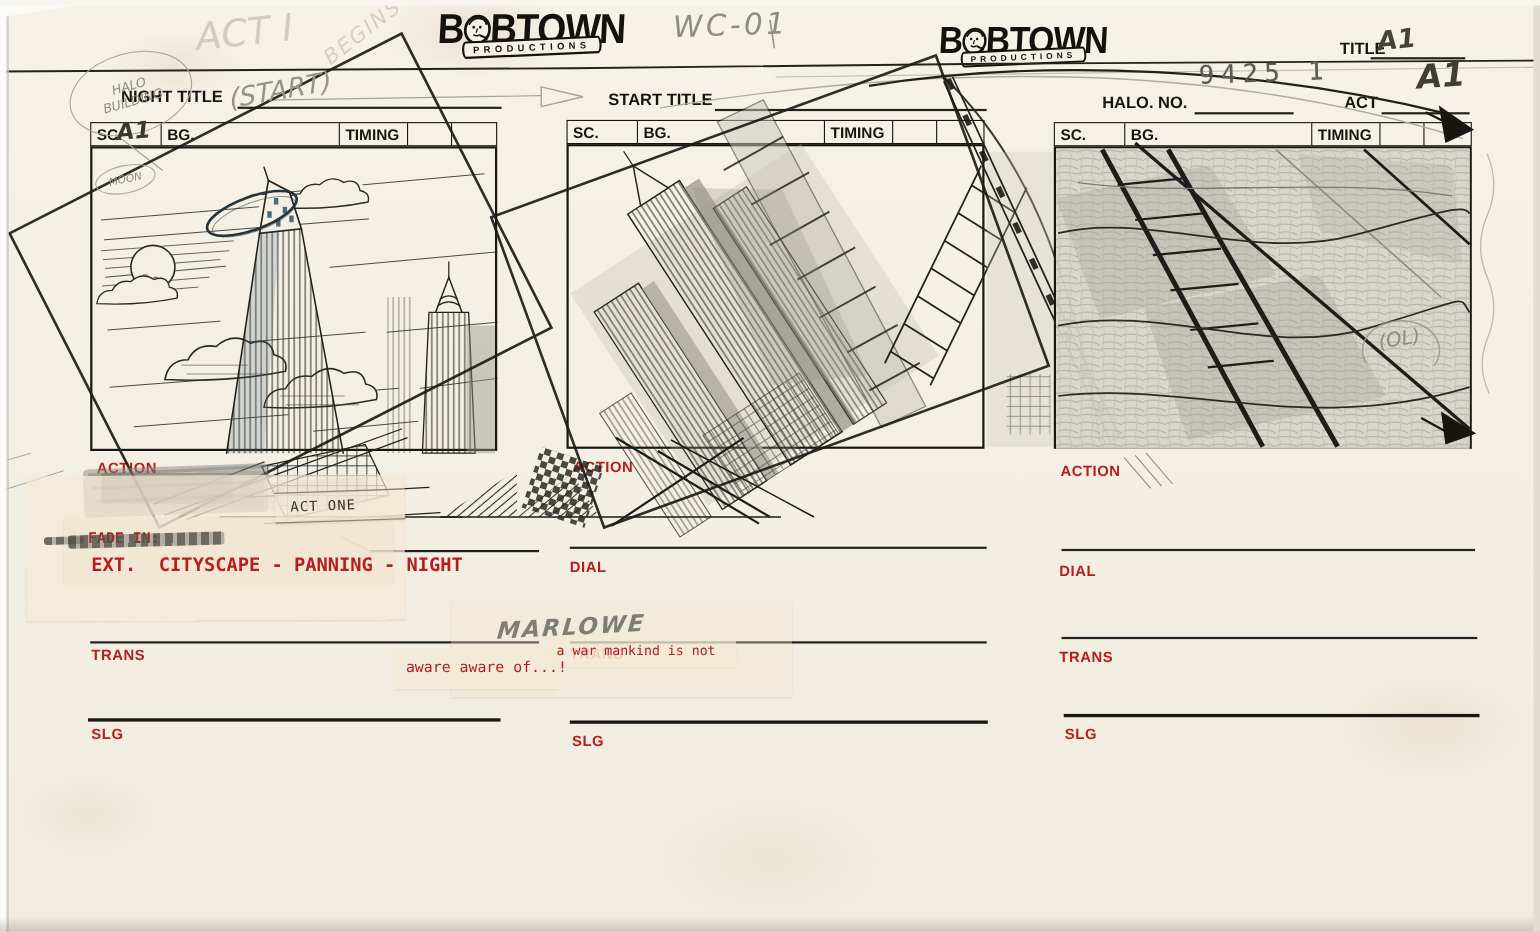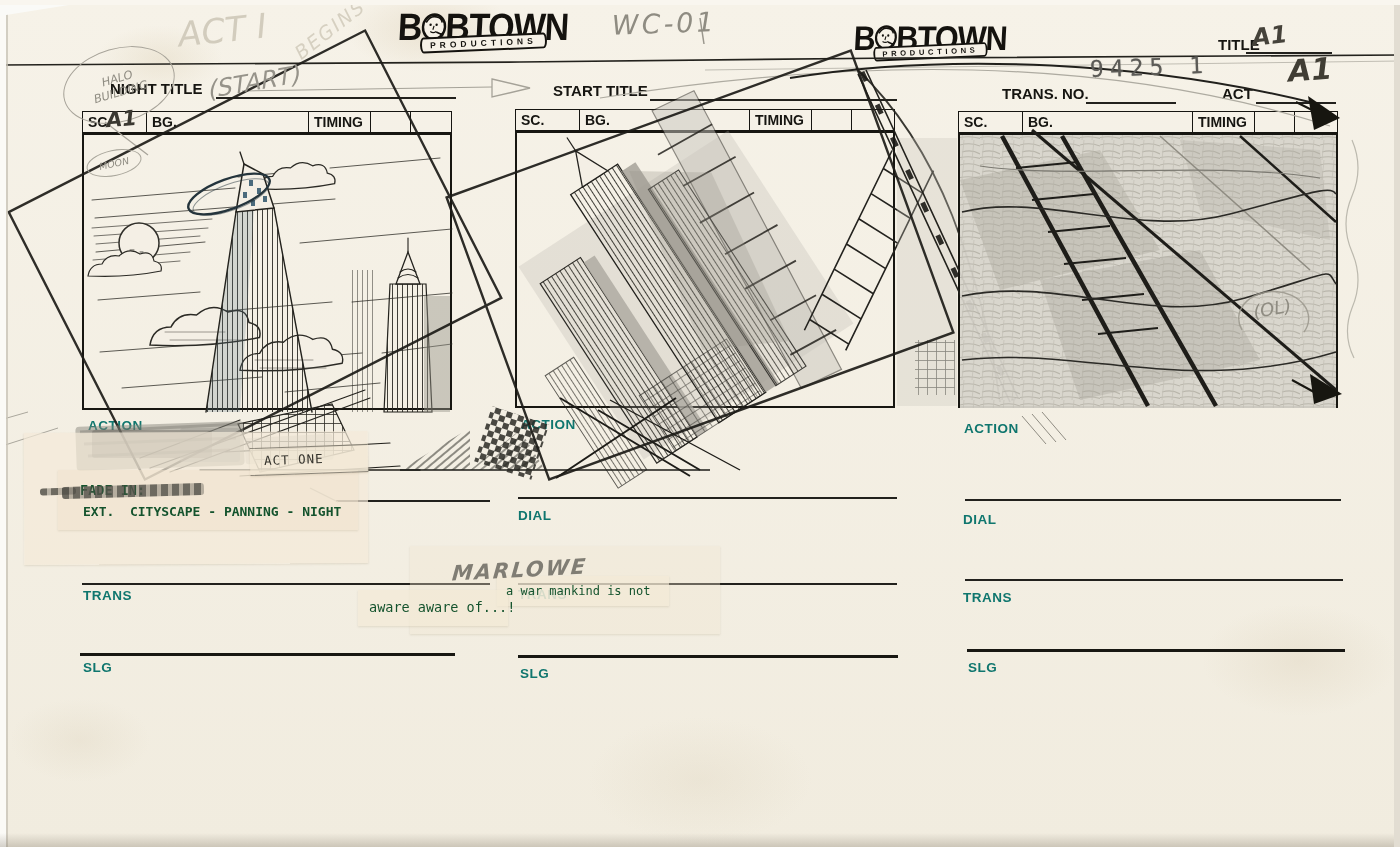--- a/index.html
+++ b/index.html
@@ -8,33 +8,33 @@
   .paper{position:absolute;inset:0;
     background:
       radial-gradient(120px 60px at 430px 30px, rgba(214,198,168,.35), transparent 70%),
       radial-gradient(90px 50px at 160px 60px, rgba(216,202,172,.30), transparent 70%),
       radial-gradient(140px 80px at 1300px 660px, rgba(210,196,168,.25), transparent 70%),
       radial-gradient(160px 90px at 700px 780px, rgba(214,202,176,.22), transparent 70%),
       radial-gradient(100px 60px at 80px 740px, rgba(212,200,174,.22), transparent 70%),
       linear-gradient(#f6f2e8,#f1ecdf);}
   .abs{position:absolute;}
   .printed{font-family:"Liberation Sans",sans-serif;font-weight:bold;color:#161511;}
-  .typed{font-family:"DejaVu Sans Mono","Liberation Mono",monospace;color:#14532d;white-space:pre;}
+  .typed{font-family:"DejaVu Sans Mono","Liberation Mono",monospace;color:#b91c1c;white-space:pre;}
   .hw{font-family:"DejaVu Sans",sans-serif;font-style:italic;color:#8f8c82;}
   .rule{position:absolute;background:#22211d;height:1.5px;}
   .rule.thick{height:3px;background:#181712;}
   .phead{position:absolute;display:flex;height:22px;border:1.7px solid #161511;
          box-sizing:border-box;background:rgba(246,241,231,.35);}
   .pcell{border-right:1.7px solid #161511;box-sizing:border-box;
          font:bold 14px "Liberation Sans",sans-serif;color:#161511;
          padding:2px 0 0 5px;overflow:visible;white-space:nowrap;}
   .pcell:last-child{border-right:none;}
   .pframe{position:absolute;border:2.2px solid #171611;box-sizing:border-box;}
   .tape{position:absolute;box-shadow:0 1px 2px rgba(140,120,90,.18);}
-  .label-sm{font:bold 13.5px "Liberation Sans",sans-serif;color:#0f766e;letter-spacing:.5px;}
+  .label-sm{font:bold 13.5px "Liberation Sans",sans-serif;color:#b91c1c;letter-spacing:.5px;}
   .logo{position:absolute;display:flex;flex-direction:column;align-items:center;}
   .logo-word{display:flex;align-items:center;font-family:"Liberation Sans",sans-serif;
              font-weight:900;font-size:34px;letter-spacing:-1px;color:#14120e;
              transform:skewX(-3deg) scaleY(1.12);line-height:30px;}
   .logo-banner{margin-top:-7px;background:#f6f1e7;border:2px solid #14120e;
                border-radius:4px/9px;padding:1px 8px;font-weight:bold;font-size:8.5px;
                letter-spacing:4px;color:#14120e;transform:rotate(-2.5deg);white-space:nowrap;}
   .strike{position:absolute;background:repeating-linear-gradient(92deg,#55534b 0 7px,rgba(85,83,75,.45) 7px 11px);
           transform:rotate(-1.6deg);opacity:.85;border-radius:3px;}
   svg{pointer-events:none;}
@@ -75,21 +75,21 @@
       </svg>
       <span>BTOWN</span>
     </div>
     <div class="logo-banner">PRODUCTIONS</div>
   </div>
 
   <div class="abs printed" style="left:110px;top:80px;font-size:15px;">NIGHT TITLE</div>
   <div class="rule" style="left:216px;top:97px;width:240px;"></div>
   <div class="abs printed" style="left:553px;top:82px;font-size:15px;">START TITLE</div>
   <div class="rule" style="left:650px;top:99px;width:247px;"></div>
-  <div class="abs printed" style="left:1002px;top:85px;font-size:15px;">TRANS. NO.</div>
+  <div class="abs printed" style="left:1002px;top:85px;font-size:15px;">HALO. NO.</div>
   <div class="rule" style="left:1086px;top:102px;width:90px;"></div>
   <div class="abs printed" style="left:1222px;top:85px;font-size:15px;">ACT</div>
   <div class="rule" style="left:1256px;top:102px;width:80px;"></div>
   <div class="abs printed" style="left:1218px;top:36px;font-size:15px;">TITLE</div>
   <div class="rule" style="left:1246px;top:52px;width:86px;"></div>
 
   <div class="phead" style="left:82px;top:111px;width:370px;">
     <div class="pcell" style="width:64px;">SC.</div>
     <div class="pcell" style="width:162px;">BG.</div>
     <div class="pcell" style="width:62px;">TIMING</div>
@@ -282,21 +282,21 @@
   <div class="tape" style="left:24px;top:432px;width:344px;height:132px;background:rgba(243,233,216,.7);transform:rotate(-.3deg);"></div>
   <div class="tape" style="left:58px;top:470px;width:300px;height:60px;background:rgba(239,226,203,.5);"></div>
   <div class="tape" style="left:410px;top:546px;width:310px;height:88px;background:rgba(240,229,208,.35);"></div>
   <div class="tape" style="left:497px;top:576px;width:172px;height:30px;background:rgba(243,233,214,.65);"></div>
   <div class="tape" style="left:358px;top:590px;width:150px;height:36px;background:rgba(243,233,214,.65);"></div>
   <div class="tape" style="left:250px;top:446px;width:118px;height:26px;background:rgba(242,231,211,.6);transform:rotate(-2deg);border-top:1px solid rgba(40,38,32,.5);border-bottom:1px solid rgba(40,38,32,.5);"></div>
 
   <div class="abs typed" style="left:80px;top:482px;font-size:13.5px;font-weight:bold;">FADE IN:</div>
   <div class="strike" style="left:62px;top:485px;width:142px;height:12px;"></div>
   <div class="strike" style="left:40px;top:488px;width:36px;height:7px;"></div>
-  <div class="abs typed" style="left:83px;top:504px;font-size:13px;font-weight:bold;">EXT.  CITYSCAPE - PANNING - NIGHT</div>
+  <div class="abs typed" style="left:83px;top:504px;font-size:17px;font-weight:bold;">EXT.  CITYSCAPE - PANNING - NIGHT</div>
   <div class="abs typed" style="left:264px;top:452px;font-size:12.5px;letter-spacing:1px;transform:rotate(-2deg);color:#34322c;">ACT ONE</div>
   <div class="abs typed" style="left:506px;top:584px;font-size:12px;">a war mankind is not</div>
   <div class="abs typed" style="left:369px;top:599px;font-size:13.5px;">aware aware of...!</div>
 
   <div class="abs hw" style="left:612px;top:8px;font-size:27px;letter-spacing:3px;transform:rotate(-2deg);">WC-01</div>
   <div class="abs hw" style="left:178px;top:10px;font-size:34px;color:#d2ccbd;transform:rotate(-6deg);">ACT I</div>
   <div class="abs hw" style="left:288px;top:18px;font-size:19px;color:#d6d0c1;transform:rotate(-38deg);letter-spacing:2px;">BEGINS</div>
   <div class="abs" style="left:62px;top:48px;width:112px;height:72px;border:1.6px solid #a7a399;border-radius:50%;transform:rotate(-16deg);display:flex;flex-direction:column;align-items:center;justify-content:center;">
     <span class="hw" style="font-size:11.5px;">HALO</span>
     <span class="hw" style="font-size:11.5px;">BUILDING</span>

